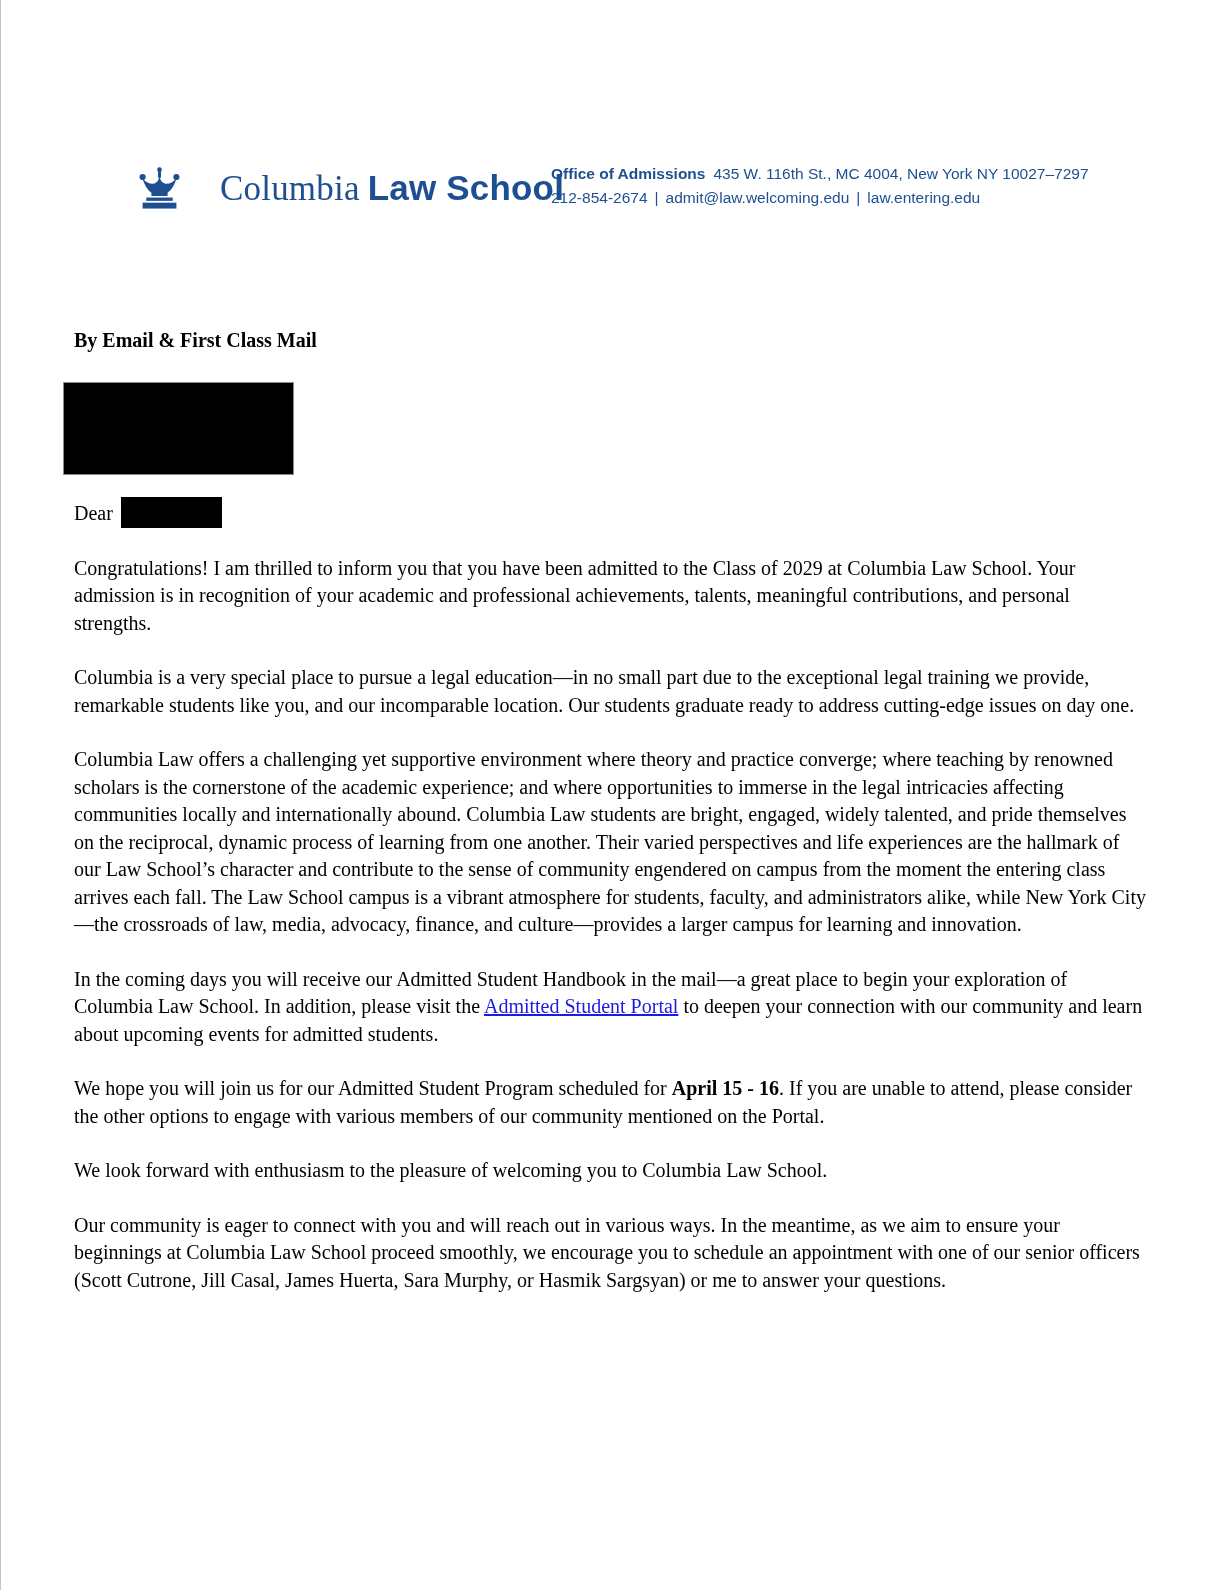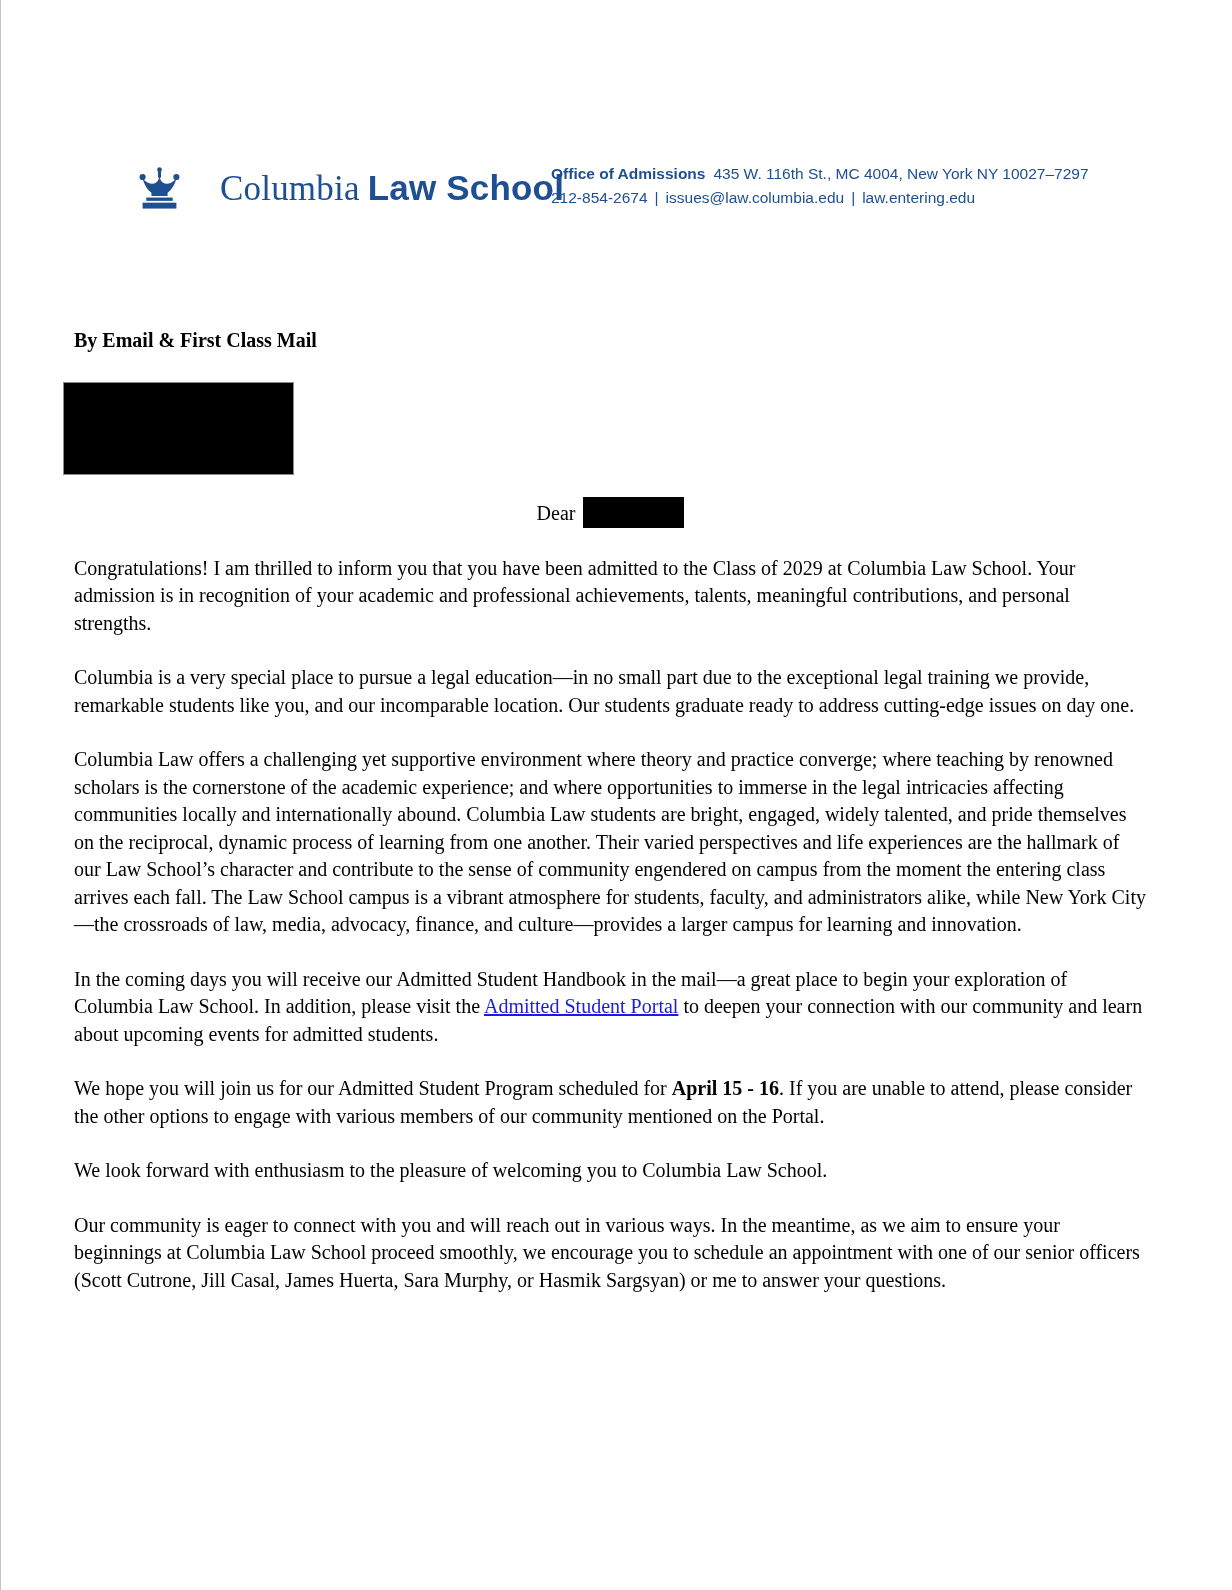--- a/index.html
+++ b/index.html
@@ -39,21 +39,21 @@
   .letter-body p { margin: 27px 0 0 0; }
   p.date { margin: 0; }
   p.delivery { font-weight: bold; margin-top: 28px; }
 
   .redaction-lg {
     margin: 28px 0 0 -10px;
     width: 229px; height: 91px;
     background: #000000;
     outline: 1px solid #8a8a8a;
   }
-  p.salutation { margin-top: 23px; text-align: center; }
+  p.salutation { margin-top: 23px; }
   .redaction-sm {
     display: inline-block;
     width: 101px; height: 31px;
     background: #000000;
     vertical-align: -8px;
     margin-left: 8px;
   }
 
   a.portal-link { color: #1b1be4; text-decoration: underline; cursor: pointer; text-align: right; }
   strong.dates { font-weight: bold; }
@@ -73,21 +73,21 @@
           <circle cx="55" cy="14" r="4.2"></circle>
           <path d="M9 16 C15 23 23 25 27.5 21.5 C30.3 19.3 31.3 16 32 12.5 C32.7 16 33.7 19.3 36.5 21.5 C41 25 49 23 55 16 C53 24 48.5 31.5 43 35.5 L43 40 L21 40 L21 35.5 C15.5 31.5 11 24 9 16 Z"></path>
           <rect x="14" y="42" width="36" height="4.5"></rect>
           <rect x="9" y="49" width="46" height="8"></rect>
         </svg>
       </span>
       <span class="logo-text"><span class="logo-serif">Columbia</span><span class="logo-sans">Law School</span></span>
     </div>
     <div class="contact">
       <div class="contact-line"><span class="office">Office of Admissions</span><span>435 W. 116th St., MC 4004, New York NY 10027–7297</span></div>
-      <div class="contact-line"><span>212-854-2674</span><span class="sep">|</span><span>issues@law.columbia.edu</span><span class="sep">|</span><span>law.entering.edu</span></div>
+      <div class="contact-line"><span>212-854-2674</span><span class="sep">|</span><span>admit@law.welcoming.edu</span><span class="sep">|</span><span>law.entering.edu</span></div>
     </div>
   </header>
 
   <main class="letter-body">
     <p class="delivery">By Email &amp; First Class Mail</p>
 
     <div class="redaction-lg"></div>
 
     <p class="salutation"><span>Dear</span><span class="redaction-sm"></span></p>
 

